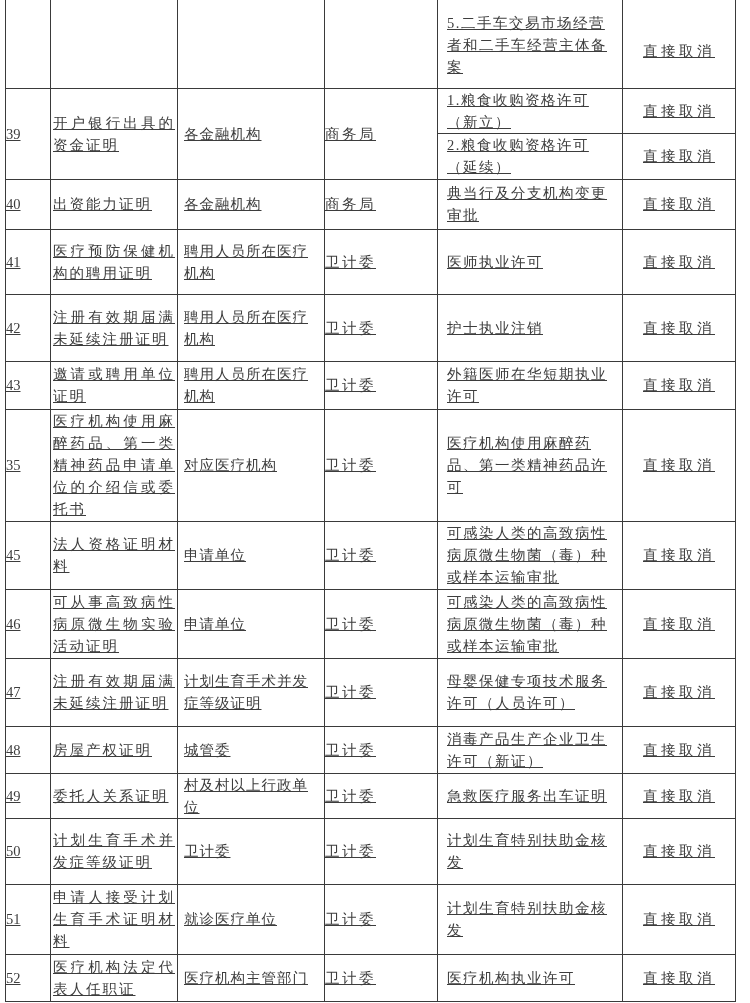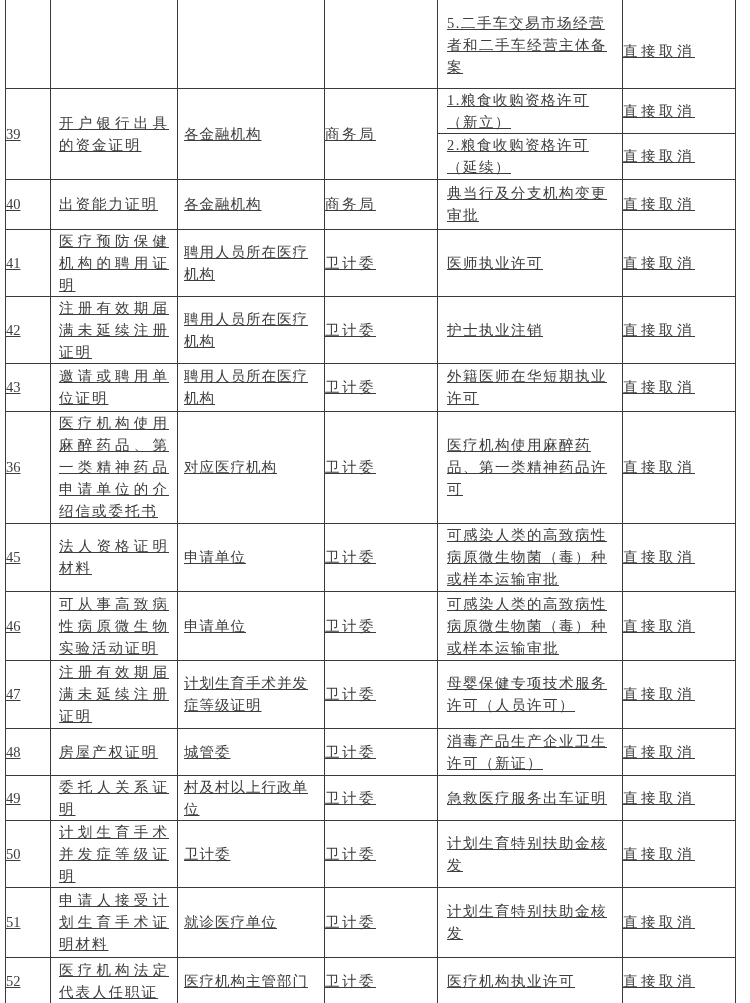--- a/index.html
+++ b/index.html
@@ -24,25 +24,25 @@
     vertical-align:middle;
     font-size:14.5px;
     line-height:22px;
     padding:0;
     overflow:hidden;
     word-break:normal;
   }
   .tbl tr.r-partial td{border-top:none;}
   
   td.c1{text-align:left;letter-spacing:0;}
-  td.c2{text-align:justify;text-justify:inter-character;letter-spacing:2px;padding:0 8px;}
+  td.c2{text-align:justify;text-justify:inter-character;letter-spacing:2px;padding:0 2px;}
   td.c3{letter-spacing:1px;padding:0 6px;}
   td.c4{text-align:left;letter-spacing:2.5px;}
   td.c5{text-align:left;letter-spacing:1.5px;padding:0 9px;}
-  td.c6{letter-spacing:3.5px;}
+  td.c6{text-align:center;letter-spacing:3.5px;}
   
   .r-partial .c6{padding-top:14px;}
   .r-partial .c5{padding-top:2px;}
   
   tr.hp{height:88px}
   tr.h44{height:44px}
   tr.h45{height:45px}
   tr.h46{height:46px}
   tr.h47{height:47px}
   tr.h48{height:48px}
@@ -122,21 +122,21 @@
       <tr class="h48">
         <td class="c1">43</td>
         <td class="c2">邀请或聘用单位证明</td>
         <td class="c3">聘用人员所在医疗机构</td>
         <td class="c4">卫计委</td>
         <td class="c5">外籍医师在华短期执业许可</td>
         <td class="c6">直接取消</td>
       </tr>
 
       <tr class="h112">
-        <td class="c1">36</td>
+        <td class="c1">35</td>
         <td class="c2">医疗机构使用麻醉药品、第一类精神药品申请单位的介绍信或委托书</td>
         <td class="c3">对应医疗机构</td>
         <td class="c4">卫计委</td>
         <td class="c5">医疗机构使用麻醉药品、第一类精神药品许可</td>
         <td class="c6">直接取消</td>
       </tr>
 
       <tr class="h68">
         <td class="c1">45</td>
         <td class="c2">法人资格证明材料</td>

